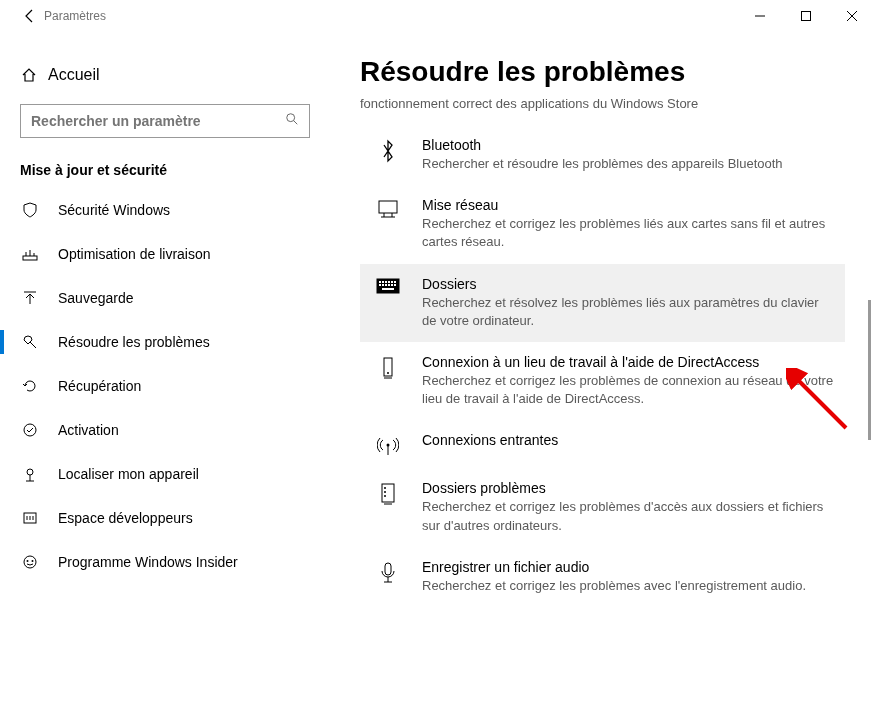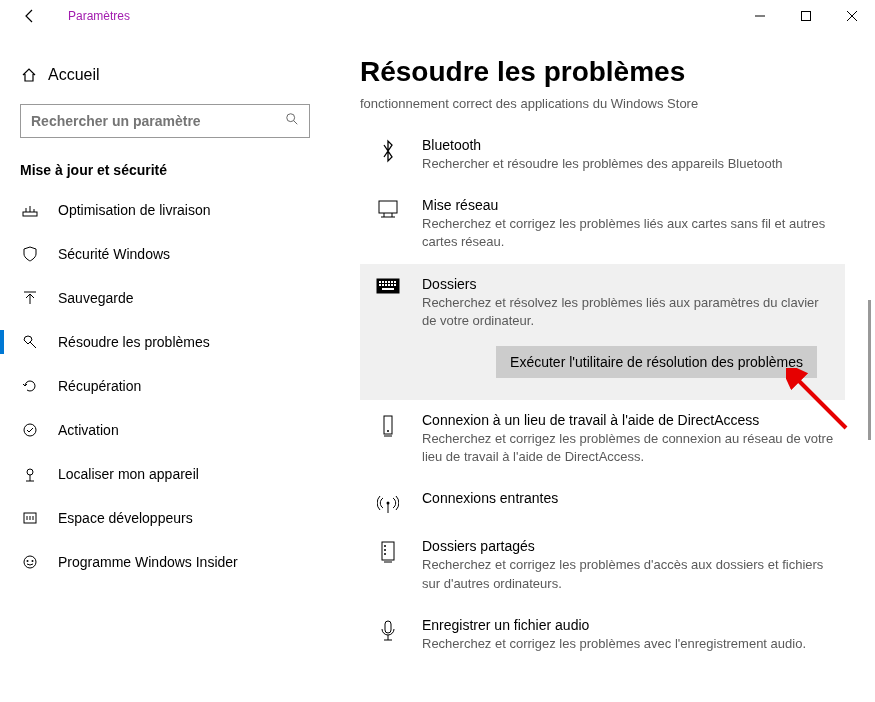--- a/index.html
+++ b/index.html
@@ -1,20 +1,20 @@
 <!DOCTYPE html>
 <html><head>
 <meta charset="utf-8">
 <style>
 * { margin: 0; padding: 0; box-sizing: border-box; font-family: "Segoe UI", Tahoma, sans-serif; }
 body { width: 875px; height: 702px; background: #fff; overflow: hidden; position: relative; }
 
 .titlebar { height: 32px; display: flex; align-items: center; padding-left: 16px; }
 .titlebar .back { width: 28px; display: flex; align-items: center; justify-content: center; color: #000; cursor: pointer; }
-.titlebar .title { font-size: 12px; margin-left: 24px; color: #a21caf; }
+.titlebar .title { font-size: 12px; margin-left: 0; color: #737373; }
 .titlebar .win-controls { margin-left: auto; display: flex; }
 .titlebar .win-btn { width: 46px; height: 32px; display: flex; align-items: center; justify-content: center; }
 
 .container { display: flex; height: calc(702px - 32px); }
 
 .sidebar { width: 330px; padding-top: 28px; position: relative; }
 .sidebar::after { content: ""; position: absolute; right: 10px; top: 20px; bottom: 20px; width: 2px; background: transparent; box-shadow: 4px 0 10px -4px rgba(0,0,0,0.08); }
 
 .home-row { display: flex; align-items: center; padding: 6px 20px 10px 20px; gap: 10px; }
 .home-row .icon { width: 18px; display:flex; align-items:center; justify-content:center; }
@@ -99,33 +99,33 @@
               <line x1="10" y1="10" x2="14" y2="14" stroke="#555"></line>
             </svg>
         </span>
       </div>
     </div>
     <div class="section-title">Mise à jour et sécurité</div>
     <ul class="nav">
       <li>
         <span class="icon">
             <svg width="16" height="16" viewBox="0 0 16 16">
+              <path d="M8 1 L14 3 V8 C14 12 8 15 8 15 C8 15 2 12 2 8 V3 Z" stroke="#000" fill="none"></path>
+            </svg>
+          </span>
+        <span>Sécurité Windows</span>
+      </li>
+      <li>
+        <span class="icon">
+            <svg width="16" height="16" viewBox="0 0 16 16">
               <rect x="1" y="10" width="14" height="4" stroke="#000" fill="none"></rect>
               <path d="M4 10 V6 M8 10 V4 M12 10 V7" stroke="#000"></path>
             </svg>
           </span>
         <span>Optimisation de livraison</span>
-      </li>
-      <li>
-        <span class="icon">
-            <svg width="16" height="16" viewBox="0 0 16 16">
-              <path d="M8 1 L14 3 V8 C14 12 8 15 8 15 C8 15 2 12 2 8 V3 Z" stroke="#000" fill="none"></path>
-            </svg>
-          </span>
-        <span>Sécurité Windows</span>
       </li>
       <li>
         <span class="icon">
             <svg width="16" height="16" viewBox="0 0 16 16">
               <path d="M8 14 V4 M4 8 L8 4 L12 8 M2 2 H14" stroke="#000" fill="none"></path>
             </svg>
           </span>
         <span>Sauvegarde</span>
       </li>
       <li class="active">
@@ -228,23 +228,20 @@
               <rect x="9" y="6" width="2" height="2" fill="#fff"></rect>
               <rect x="12" y="6" width="2" height="2" fill="#fff"></rect>
               <rect x="15" y="6" width="2" height="2" fill="#fff"></rect>
               <rect x="18" y="6" width="2" height="2" fill="#fff"></rect>
               <rect x="6" y="10" width="12" height="2" fill="#fff"></rect>
             </svg>
           </div>
         <div class="tbody">
           <div class="ttitle">Dossiers</div>
           <div class="tdesc">Recherchez et résolvez les problèmes liés aux paramètres du clavier de votre ordinateur.</div>
-          <div class="run-btn-wrap">
-            <button class="run-btn">Exécuter l'utilitaire de résolution des problèmes</button>
-          </div>
         </div>
       </li>
       <li class="titem">
         <div class="ticon">
             <svg width="16" height="24" viewBox="0 0 16 24">
               <rect x="4" y="2" width="8" height="18" stroke="#000" fill="none"></rect>
               <circle cx="8" cy="17" r="1" fill="#000"></circle>
               <path d="M4 22 H12" stroke="#000"></path>
             </svg>
           </div>
@@ -269,21 +266,21 @@
         <div class="ticon">
             <svg width="18" height="24" viewBox="0 0 18 24">
               <rect x="3" y="2" width="12" height="18" stroke="#000" fill="none"></rect>
               <circle cx="6" cy="6" r="1" fill="#000"></circle>
               <circle cx="6" cy="10" r="1" fill="#000"></circle>
               <circle cx="6" cy="14" r="1" fill="#000"></circle>
               <path d="M5 22 H13" stroke="#000"></path>
             </svg>
           </div>
         <div class="tbody">
-          <div class="ttitle">Dossiers partagés</div>
+          <div class="ttitle">Dossiers problèmes</div>
           <div class="tdesc">Recherchez et corrigez les problèmes d'accès aux dossiers et fichiers sur d'autres ordinateurs.</div>
         </div>
       </li>
       <li class="titem">
         <div class="ticon">
             <svg width="18" height="24" viewBox="0 0 18 24">
               <rect x="6" y="2" width="6" height="12" rx="3" stroke="#000" fill="none"></rect>
               <path d="M3 10 A6 6 0 0 0 15 10 M9 16 V21 M5 21 H13" stroke="#000" fill="none"></path>
             </svg>
           </div>

